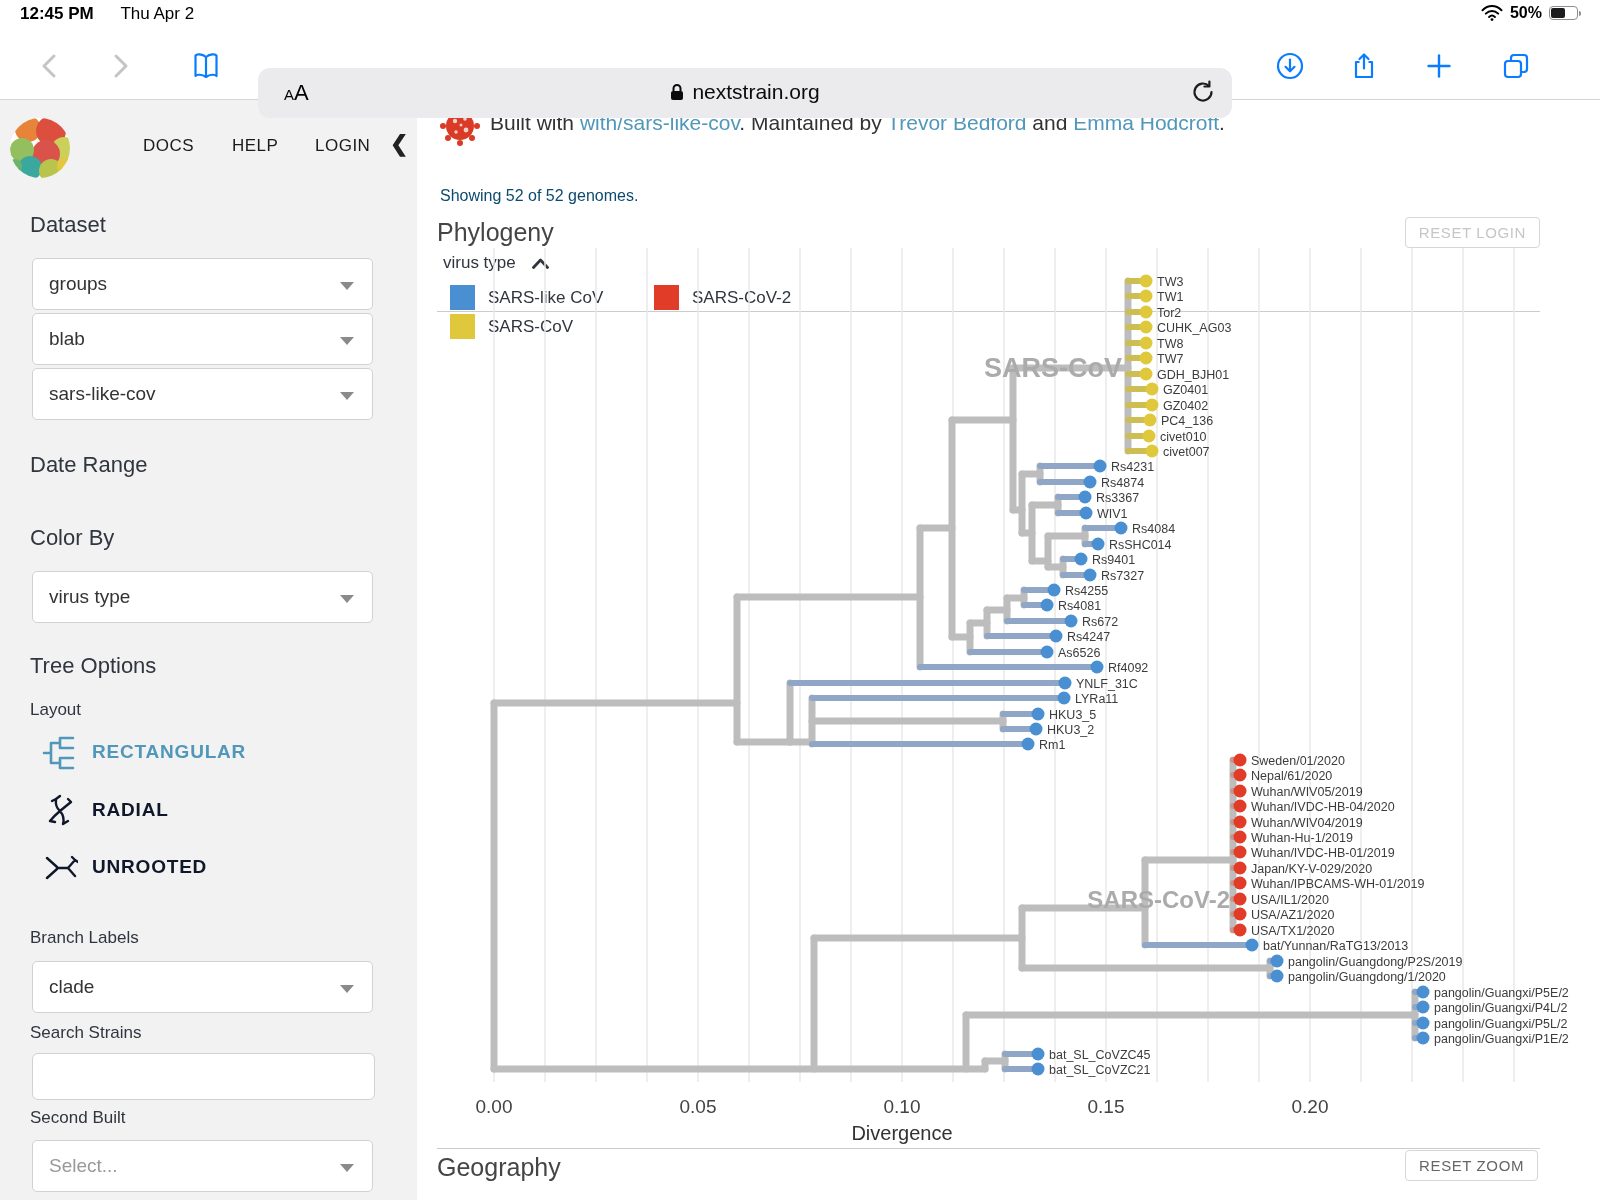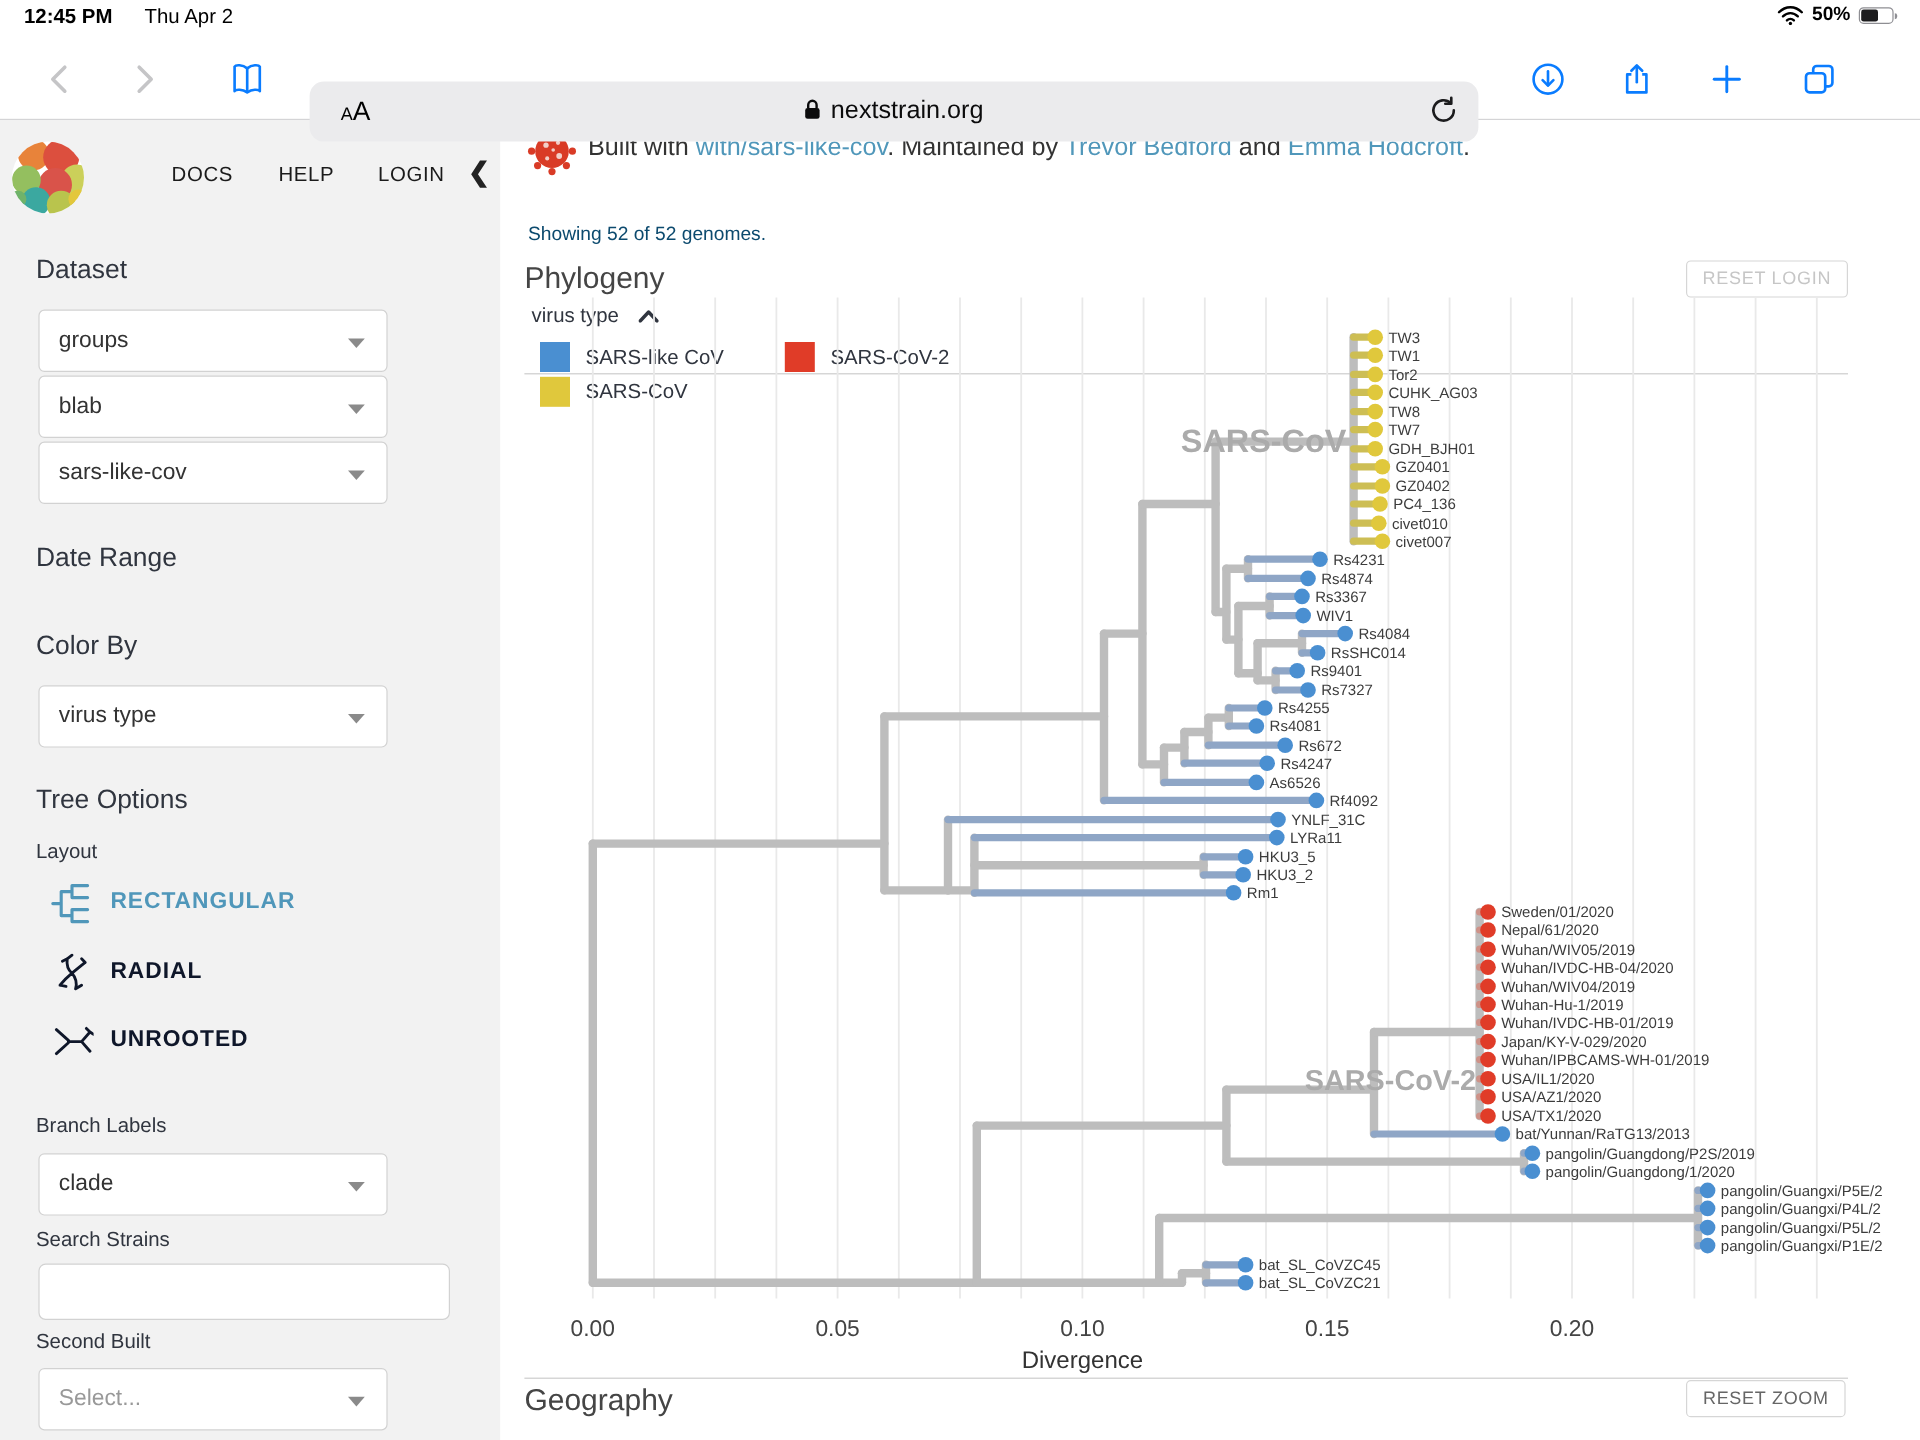--- a/index.html
+++ b/index.html
@@ -35,21 +35,21 @@
   .main { position:absolute; left:417px; top:0; width:1183px; height:1100px; background:#fff; }
 
   
   .logo { position:absolute; left:8px; top:16px; width:64px; height:64px; }
   .nav-link { position:absolute; top:36px; font-size:17px; color:#1b1b1b; letter-spacing:0.5px; cursor:pointer; }
   .nav-docs { left:143px; } .nav-help { left:232px; } .nav-login { left:315px; }
   .nav-collapse { position:absolute; left:390px; top:31px; font-size:22px; font-weight:700; color:#222; }
 
   .sb-h1 { position:absolute; left:30px; font-size:22px; font-weight:500; color:#30353F; }
   .sb-h2 { position:absolute; left:30px; font-size:17px; font-weight:500; color:#30353F; }
-  .dropdown { position:absolute; left:32px; width:291px; height:52px; background:#fff;
+  .dropdown { position:absolute; left:32px; width:341px; height:52px; background:#fff;
     border:1px solid #d2d2d2; border-radius:5px; }
   .dropdown .dd-text { position:absolute; left:16px; top:14px; font-size:19px; color:#333; }
   .dropdown .dd-text.placeholder { color:#999; }
   .dd-caret { position:absolute; right:18px; top:23px; width:0; height:0;
     border-left:7px solid transparent; border-right:7px solid transparent; border-top:8px solid #8a8a8a; }
   .layout-row { position:absolute; left:42px; display:flex; align-items:center; gap:14px; cursor:pointer;font-weight:bold; }
   .layout-row .lbl { font-size:19px; letter-spacing:0.8px; }
   .layout-selected { color:#5097BA; }
   .layout-plain { color:#0f172a; }
   .search-input { position:absolute; left:32px; width:343px; height:47px; background:#fff;

